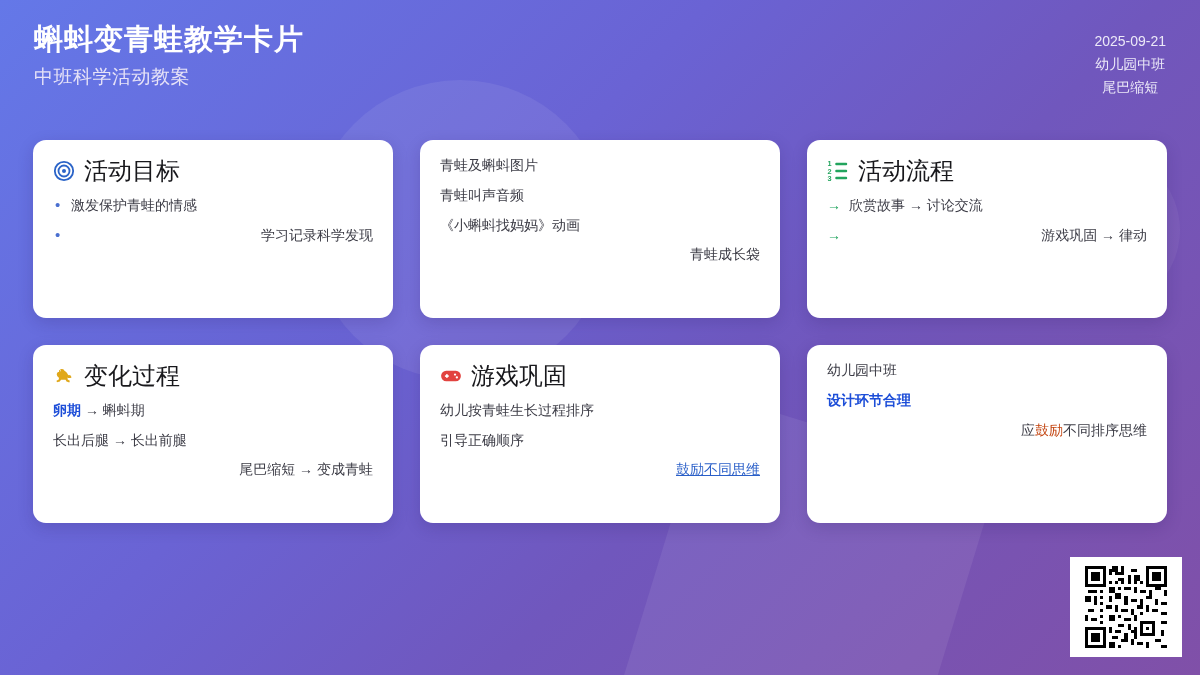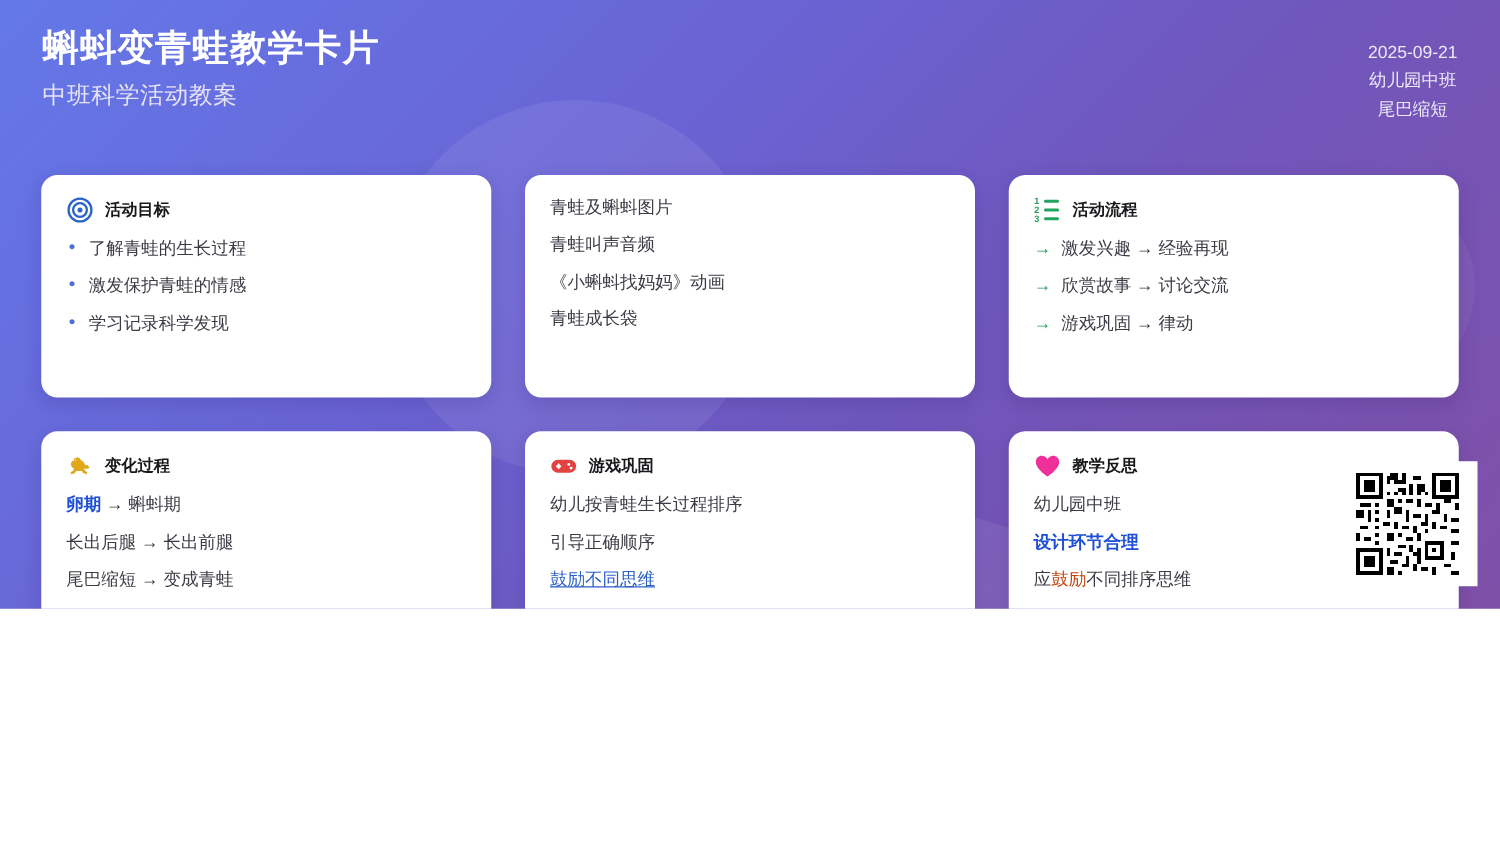--- a/index.html
+++ b/index.html
@@ -9,21 +9,21 @@
   body {
     width: 1200px;
     height: 675px;
     overflow: hidden;
     font-family: "Liberation Sans", "DejaVu Sans", sans-serif;
   }
 
   #stage {
     position: relative;
     width: 1200px;
-    height: 487px;
+    height: 675px;
     background: linear-gradient(135deg, #6478e8 0%, #6a63d4 38%, #7057bd 62%, #8050a8 100%);
     overflow: hidden;
   }
 
   
   .deco { position: absolute; pointer-events: none; }
   .deco-circle-big {
     width: 300px; height: 300px;
     border-radius: 50%;
     background: rgba(255,255,255,0.075);
@@ -103,41 +103,41 @@
     padding: 17px 20px 14px 20px;
     overflow: hidden;
   }
   .card-head {
     display: flex;
     align-items: center;
     gap: 9px;
     margin-bottom: 11px;
   }
   .card-title {
-    font-size: 13px;
-    font-weight: bold;
+    font-size: 24px;
+    font-weight: normal;
     color: #18181c;
     line-height: 1.2;
     white-space: nowrap;
     text-align: center;
   }
   .card-icon {
     width: 22px; height: 22px;
     flex: 0 0 22px;
     display: block;
   }
   .card-body { }
   .line {
     font-size: 14px;
     color: #3c3c46;
     line-height: 1.2;
     margin-bottom: 13px;
     white-space: nowrap;
   }
-  .line:last-child { margin-bottom: 0; }
+  .line:last-child { margin-bottom: 0; text-align: right; }
 
   
   .line.bullet {
     position: relative;
     padding-left: 18px;
   }
   .line.bullet::before {
     content: "•";
     position: absolute;
     left: 2px; top: -1px;
@@ -206,21 +206,20 @@
       <div class="card">
         <div class="card-head">
   <svg class="card-icon" viewBox="0 0 24 24">
     <circle cx="12" cy="12" r="10" fill="none" stroke="#2b64c8" stroke-width="2"></circle>
     <circle cx="12" cy="12" r="6" fill="none" stroke="#2b64c8" stroke-width="2"></circle>
     <circle cx="12" cy="12" r="2.2" fill="#2b64c8"></circle>
   </svg>
 <div class="card-title">活动目标</div>
         </div>
         <div class="card-body">
-          <div class="line bullet">了解青蛙的生长过程</div>
           <div class="line bullet">激发保护青蛙的情感</div>
           <div class="line bullet">学习记录科学发现</div>
         </div>
       </div>
       <div class="card">
         <div class="card-body">
           <div class="line">青蛙及蝌蚪图片</div>
           <div class="line">青蛙叫声音频</div>
           <div class="line">《小蝌蚪找妈妈》动画</div>
           <div class="line">青蛙成长袋</div>
@@ -232,21 +231,20 @@
     <rect x="9" y="3" width="13" height="2.6" rx="1.1" fill="#22a45d"></rect>
     <rect x="9" y="10.7" width="13" height="2.6" rx="1.1" fill="#22a45d"></rect>
     <rect x="9" y="18.4" width="13" height="2.6" rx="1.1" fill="#22a45d"></rect>
     <text x="0.5" y="7" font-family="Liberation Sans, sans-serif" font-size="8" font-weight="bold" fill="#22a45d">1</text>
     <text x="0.5" y="15" font-family="Liberation Sans, sans-serif" font-size="8" font-weight="bold" fill="#22a45d">2</text>
     <text x="0.5" y="22.5" font-family="Liberation Sans, sans-serif" font-size="8" font-weight="bold" fill="#22a45d">3</text>
   </svg>
 <div class="card-title">活动流程</div>
         </div>
         <div class="card-body">
-          <div class="line arrow">激发兴趣 → 经验再现</div>
           <div class="line arrow">欣赏故事 → 讨论交流</div>
           <div class="line arrow">游戏巩固 → 律动</div>
         </div>
       </div>
       <div class="card">
         <div class="card-head">
   <svg class="card-icon" viewBox="0 0 24 24">
     <path d="M6.5 7.5 a3.2 3.2 0 0 1 6.2 -1 c1.4 0.6 2.6 1.8 3.2 3.3 c0.5 1.3 1.8 1.6 2.8 1.2 l1.6 2.3 c-1.1 1.1 -3.1 1.3 -4.5 0.4 l0.2 2.1 l2.4 1.5 l-0.6 1.7 l-3.1 -1.1 l-1 -1.8 l-5 0.1 l-1.2 1.8 l-3.2 0.9 l-0.5 -1.7 l2.5 -1.4 l0.2 -2 c-1.4 -0.6 -2.4 -2 -2.4 -3.6 c0 -1.1 0.6 -2.1 1.4 -2.7 z" fill="#e0a81b"></path>
     <circle cx="8.2" cy="6.6" r="1.5" fill="#e0a81b"></circle>
     <circle cx="8.2" cy="6.4" r="0.55" fill="#ffffff"></circle>
@@ -270,26 +268,20 @@
   </svg>
 <div class="card-title">游戏巩固</div>
         </div>
         <div class="card-body">
           <div class="line">幼儿按青蛙生长过程排序</div>
           <div class="line">引导正确顺序</div>
           <div class="line"><span class="link">鼓励不同思维</span></div>
         </div>
       </div>
       <div class="card">
-        <div class="card-head">
-  <svg class="card-icon" viewBox="0 0 24 24">
-    <path d="M12 21 C12 21 1.8 14.4 1.8 8.3 C1.8 5.1 4.2 2.9 7 2.9 C9.1 2.9 10.9 4.1 12 5.9 C13.1 4.1 14.9 2.9 17 2.9 C19.8 2.9 22.2 5.1 22.2 8.3 C22.2 14.4 12 21 12 21 Z" fill="#f0309a"></path>
-  </svg>
-<div class="card-title">教学反思</div>
-        </div>
         <div class="card-body">
           <div class="line">幼儿园中班</div>
           <div class="line"><span class="bold">设计环节合理</span></div>
           <div class="line"><span>应</span><span class="red">鼓励</span><span>不同排序思维</span></div>
         </div>
       </div>
     </div>
 
   <div class="qr-wrap">
     <svg width="88" height="88" viewBox="0 0 29 29" shape-rendering="crispEdges" aria-hidden="true">

